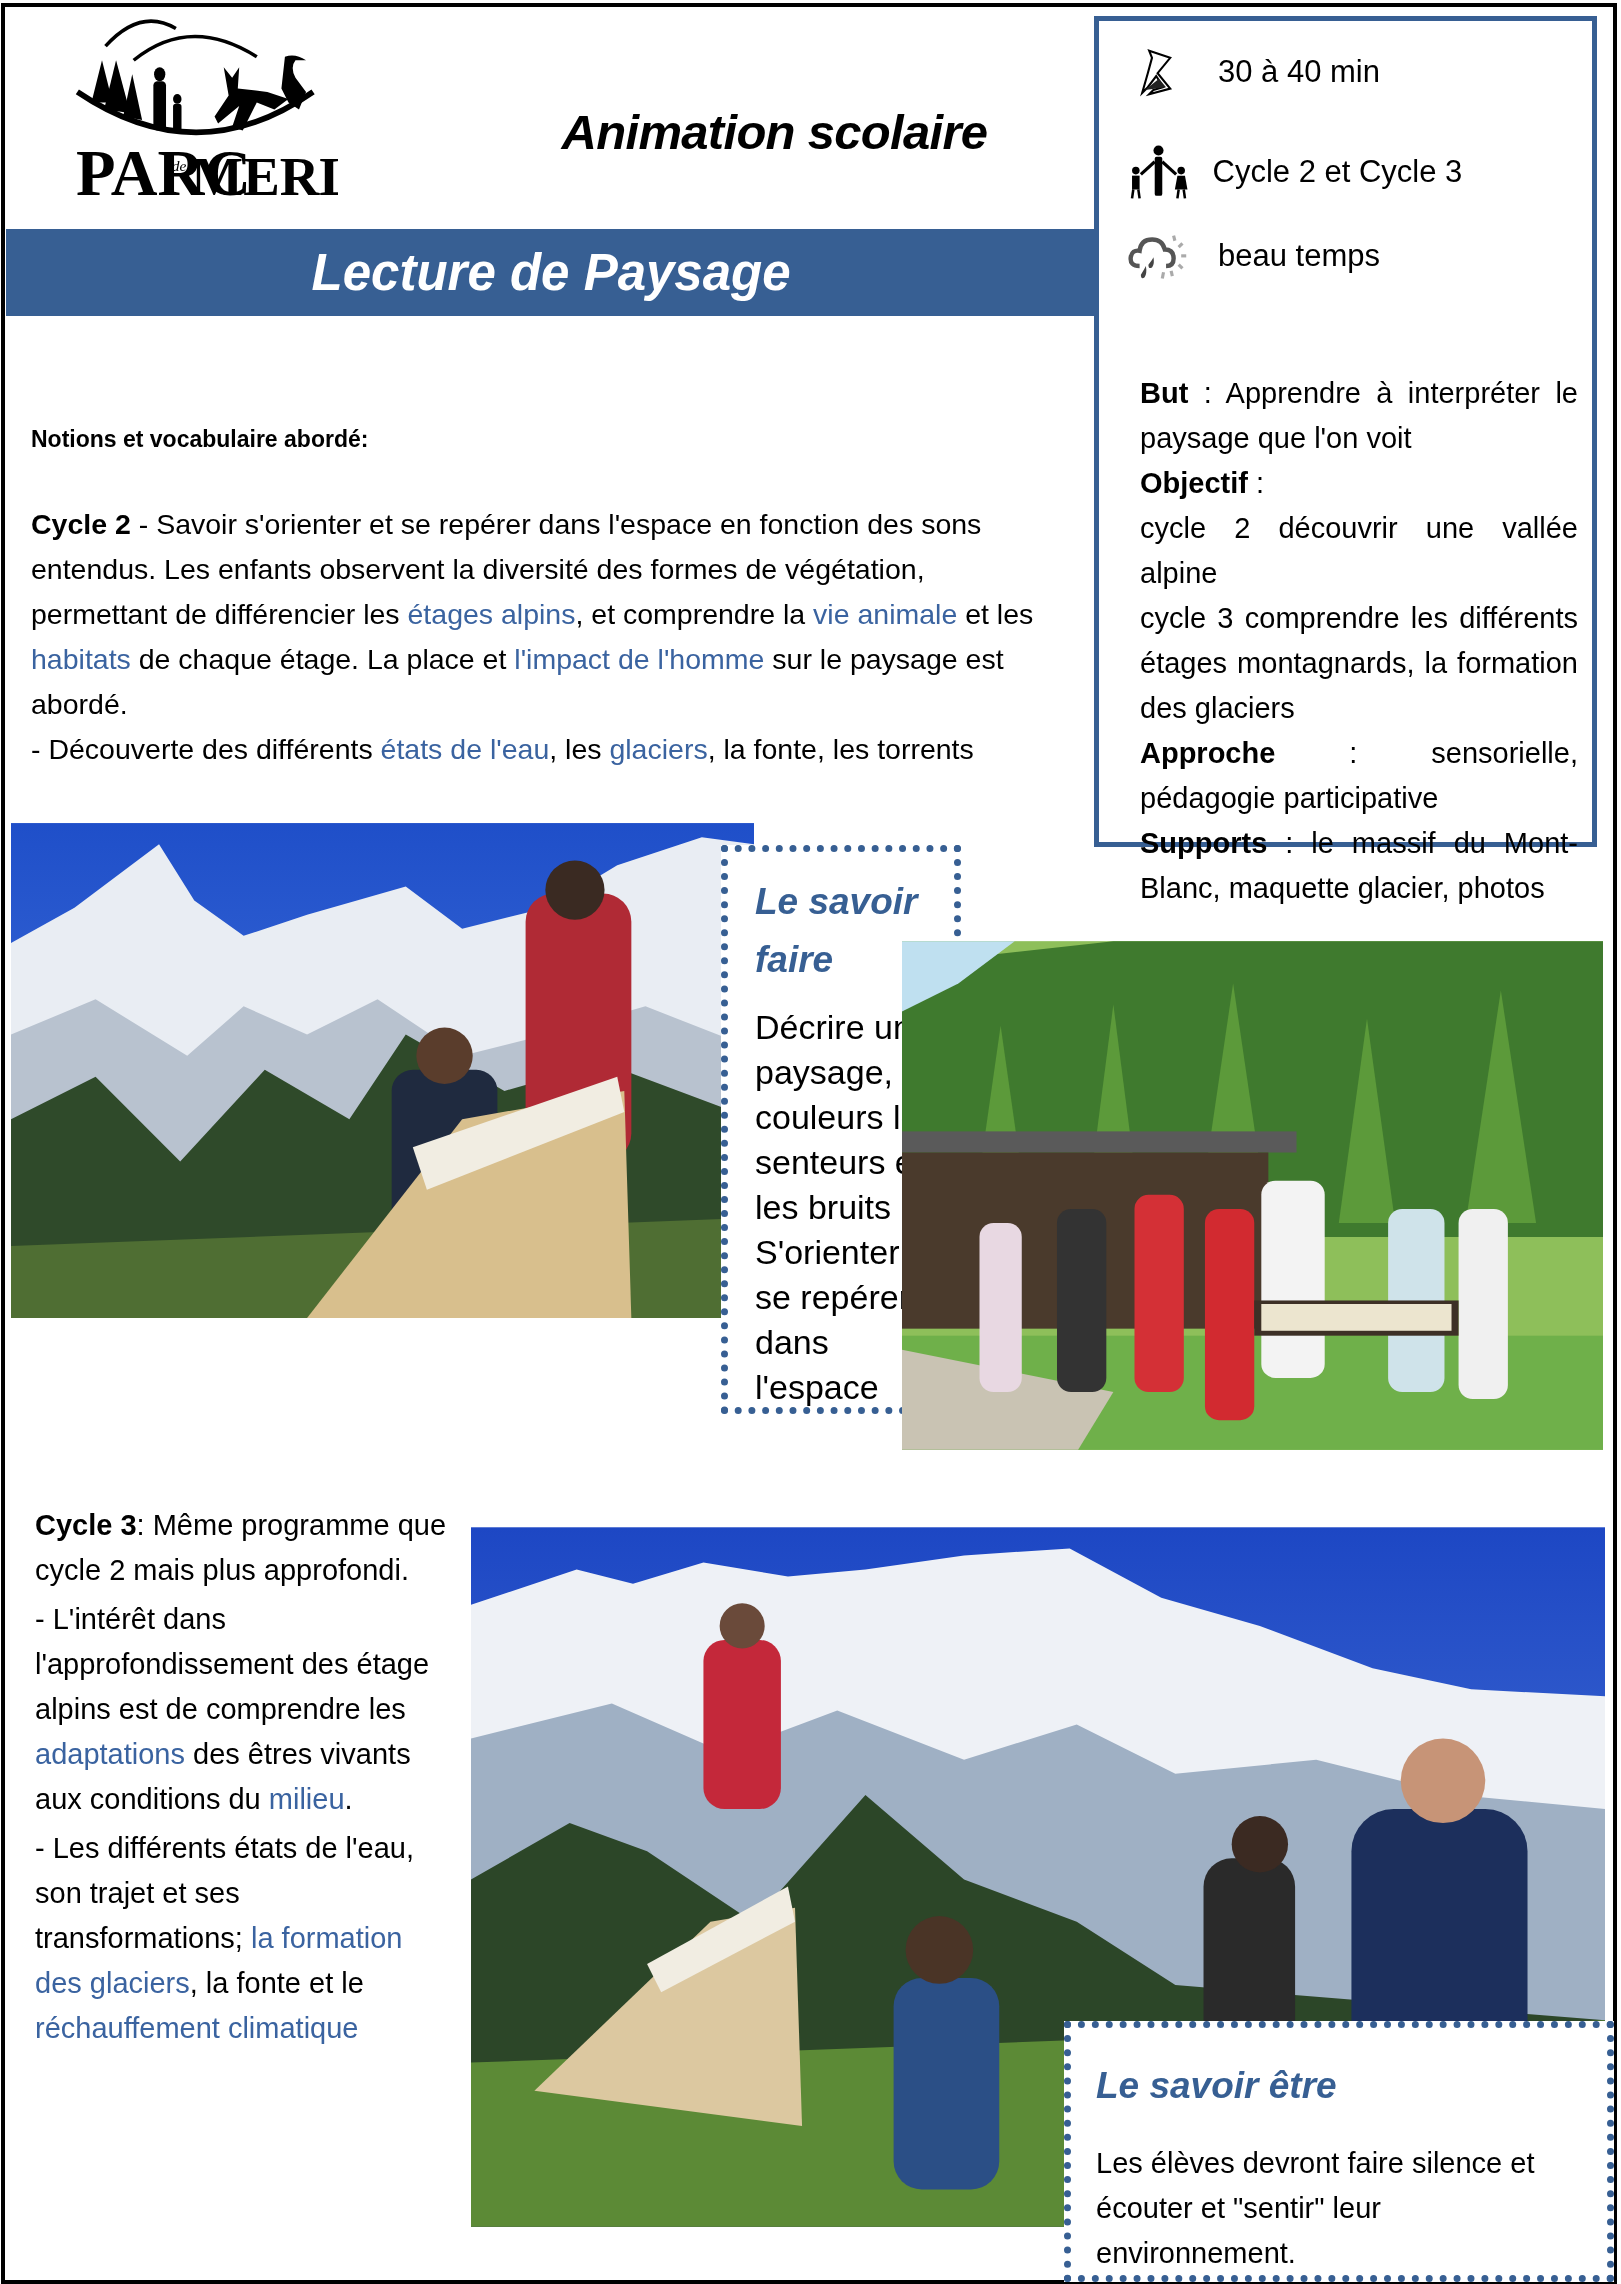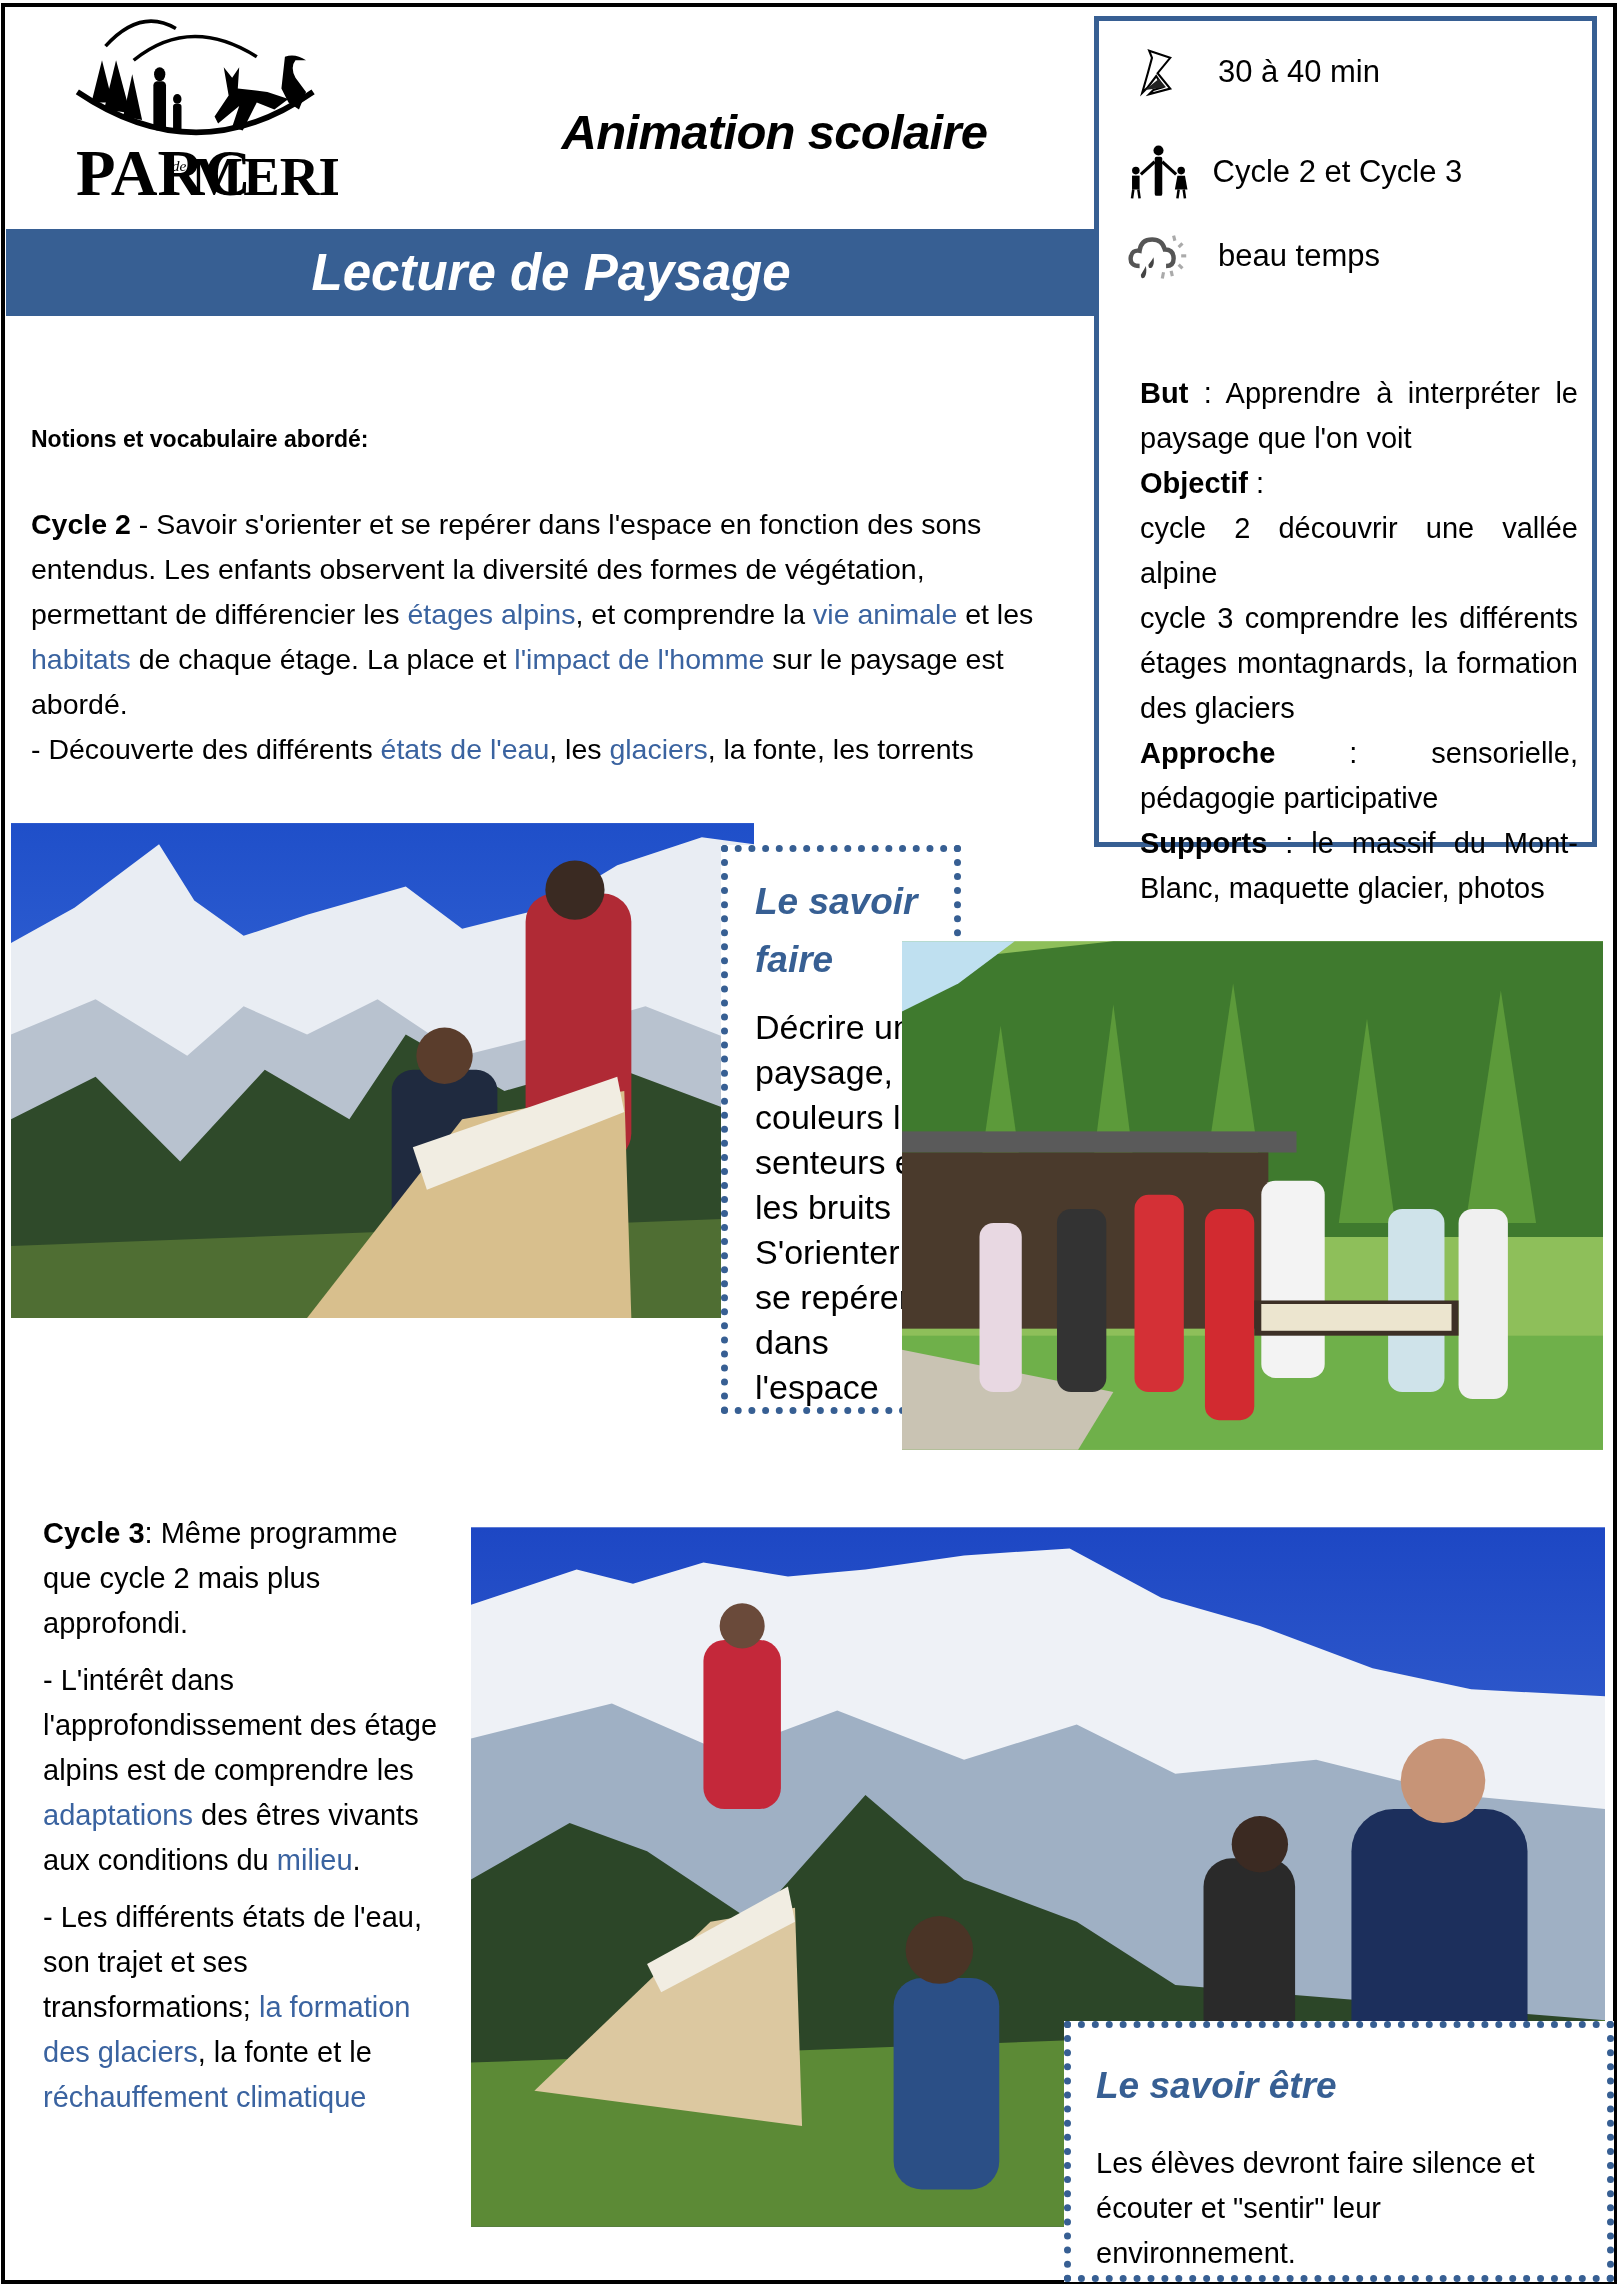--- a/index.html
+++ b/index.html
@@ -45,21 +45,21 @@
   .dotted { background: #fff; border: 7.7px dotted #375f93; box-sizing: border-box; }
   .savoir-faire { left: 721px; top: 845px; width: 240px; height: 569px; padding: 21px 0 0 27px; }
   .callout-title { color: #375f93; font-size: 37px; font-weight: bold; font-style: italic; line-height: 58px; }
   .callout-body { font-size: 34px; line-height: 45px; margin-top: 15.5px; }
   .savoir-etre { left: 1064px; top: 2021px; width: 550px; height: 261px; padding: 32px 0 0 25px; }
   .savoir-etre .callout-title { line-height: 51px; }
   .savoir-etre .callout-body { margin-top: 30px; font-size: 29px; line-height: 45px; }
 
   
   .cycle3 { left: 31px; top: 1499px; width: 423px; font-size: 29px; line-height: 45px; }
-  .cycle3 p { margin: 12px; }
+  .cycle3 p { margin: 4px; }
 </style>
 </head>
 <body>
 
 <div class="page-border"></div>
 
 <div class="abs logo">
   <svg width="275" height="197" viewBox="0 0 390 280">
     <path d="M60 50 Q110 -5 160 25" stroke="#000" stroke-width="5" fill="none"></path>
     <path d="M100 70 Q180 5 275 65" stroke="#000" stroke-width="5" fill="none"></path>

